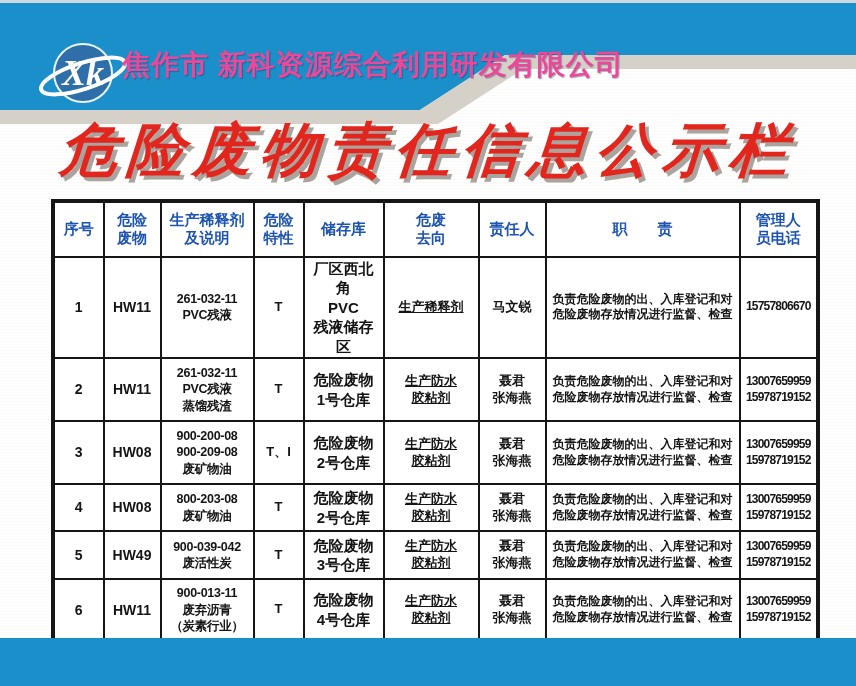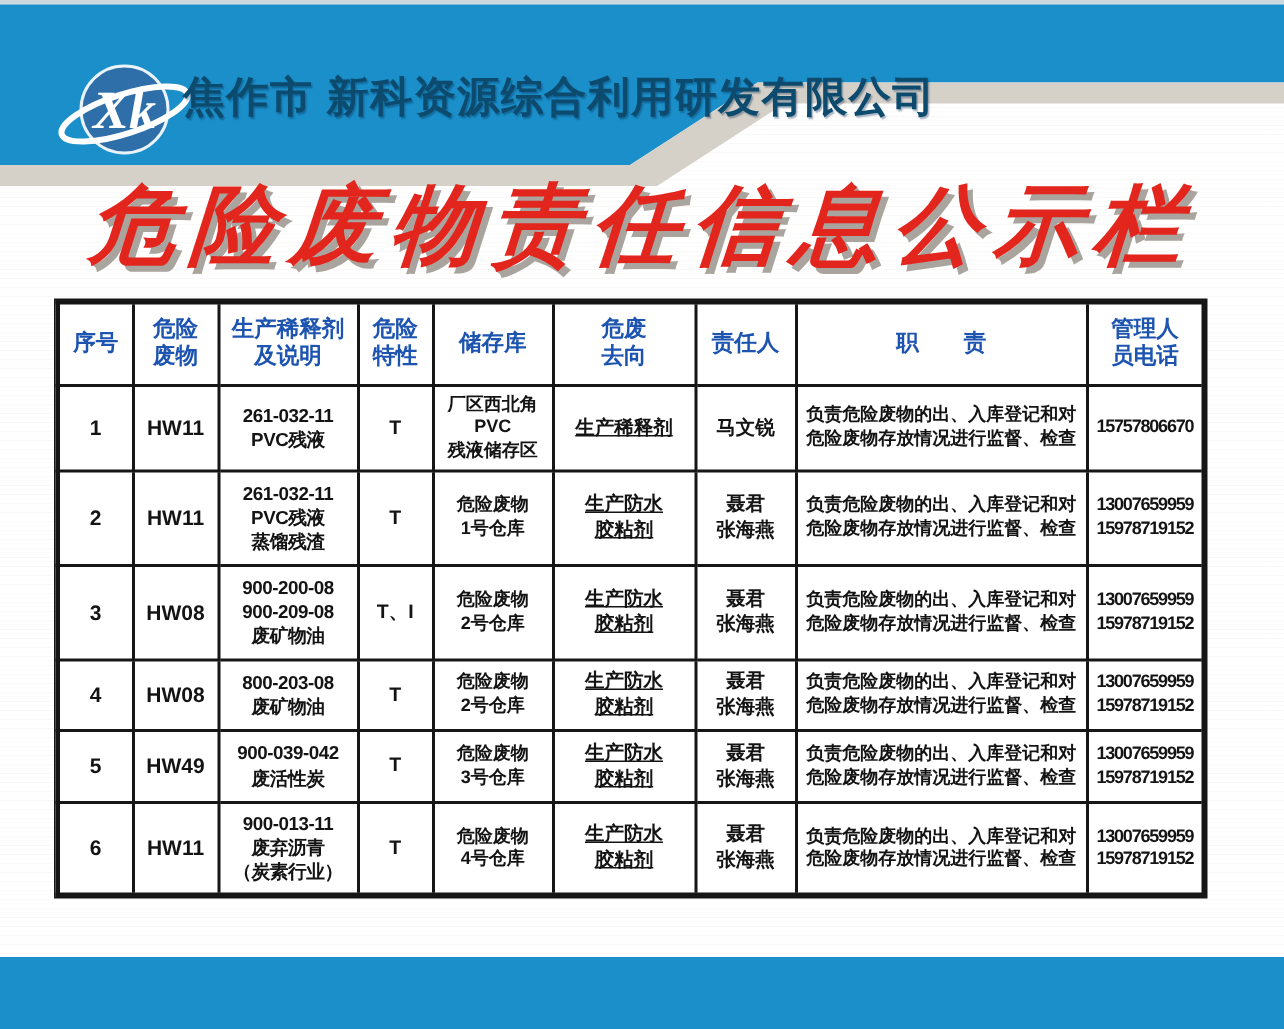--- a/index.html
+++ b/index.html
@@ -4,58 +4,58 @@
 <style>
   html,body{margin:0;padding:0;}
   body{
     width:856px;height:686px;position:relative;overflow:hidden;
     background:repeating-linear-gradient(180deg,#ffffff 0px,#ffffff 2px,#f6f5f2 3px);
     font-family:"Liberation Sans","DejaVu Sans",sans-serif;
   }
   .topline{position:absolute;top:0;left:0;width:856px;height:3px;background:#ccd7de;}
   .header-svg{position:absolute;top:0;left:0;}
   .logo{position:absolute;left:36px;top:36px;width:92px;height:76px;}
-  .company{position:absolute;left:122px;top:46px;color:#0c4a6e;}
+  .company{position:absolute;left:122px;top:46px;color:#ec4899;}
   .company-zh{
     font-size:28px;font-weight:bold;letter-spacing:1px;white-space:nowrap;
     text-shadow:1px 1px 1px rgba(0,40,80,.35);
   }
   .company-en{
     margin-top:5px;font-size:9.5px;font-weight:bold;letter-spacing:1.4px;white-space:nowrap;
   }
   .board-title{
     position:absolute;left:0;top:112px;width:856px;margin:0;text-align:center;
     font-family:"Liberation Serif","DejaVu Serif",serif;
     font-style:italic;font-weight:bold;font-size:58px;letter-spacing:9px;
     color:#e3261d;text-shadow:4px 4px 0 #a9a49e;transform:skewX(-4deg);
     white-space:nowrap;
   }
   table.waste{
-    position:absolute;left:37px;top:200px;width:764px;
+    position:absolute;left:52px;top:200px;width:764px;
     border-collapse:collapse;table-layout:fixed;background:#ffffff;
   }
   table.waste th,table.waste td{
     border:2px solid #161616;text-align:center;vertical-align:middle;
     white-space:pre-line;padding:1px 2px;overflow:hidden;
   }
   table.waste{border:3px solid #161616;outline:1px solid #161616;}
   table.waste th{color:#1d54b0;font-weight:bold;font-size:15px;line-height:1.25;}
   table.waste td{color:#141414;font-weight:bold;line-height:1.3;}
   thead tr{height:55px;}
   tbody tr:nth-child(1){height:57px;}
   tbody tr:nth-child(2){height:63px;}
   tbody tr:nth-child(3){height:63px;}
   tbody tr:nth-child(4){height:47px;}
   tbody tr:nth-child(5){height:48px;}
   tbody tr:nth-child(6){height:62px;}
   td.col-0{font-size:14px;}
   td.col-1{font-size:14px;}
   td.col-2{font-size:12.5px;letter-spacing:-0.3px;}
   td.col-3{font-size:13px;}
-  td.col-4{font-size:12px;}
+  td.col-4{font-size:15px;}
   td.col-5{font-size:13px;text-decoration:underline;}
   td.col-6{font-size:13px;line-height:1.6;}
   td.col-7{font-size:12px;line-height:1.45;}
   td.col-8{font-size:12px;letter-spacing:-0.8px;}
   .footer-band{position:absolute;left:0;top:638px;width:856px;height:48px;background:#1b8fc9;}
 </style>
 </head>
 <body>
 
 <div class="topline"></div>

